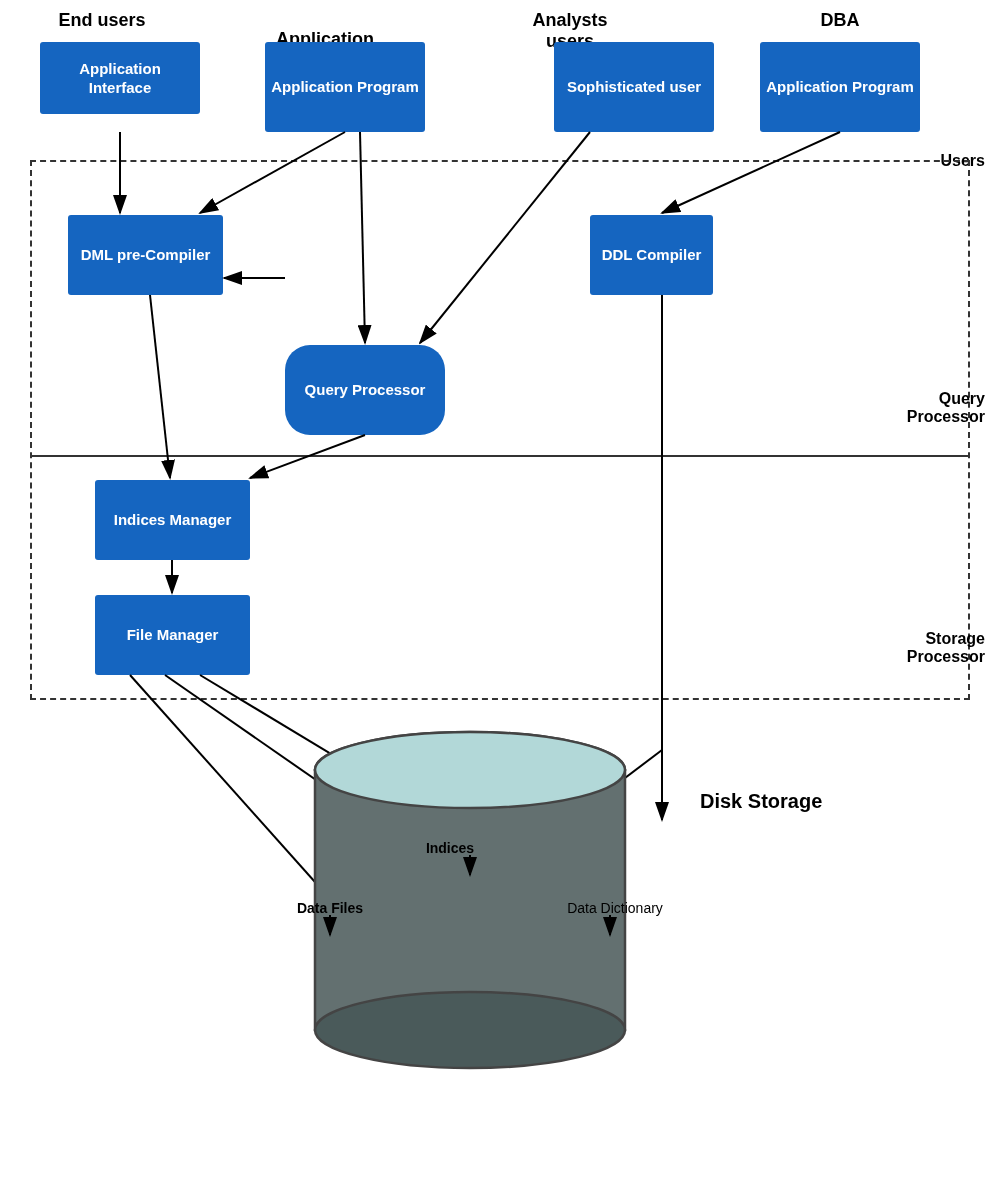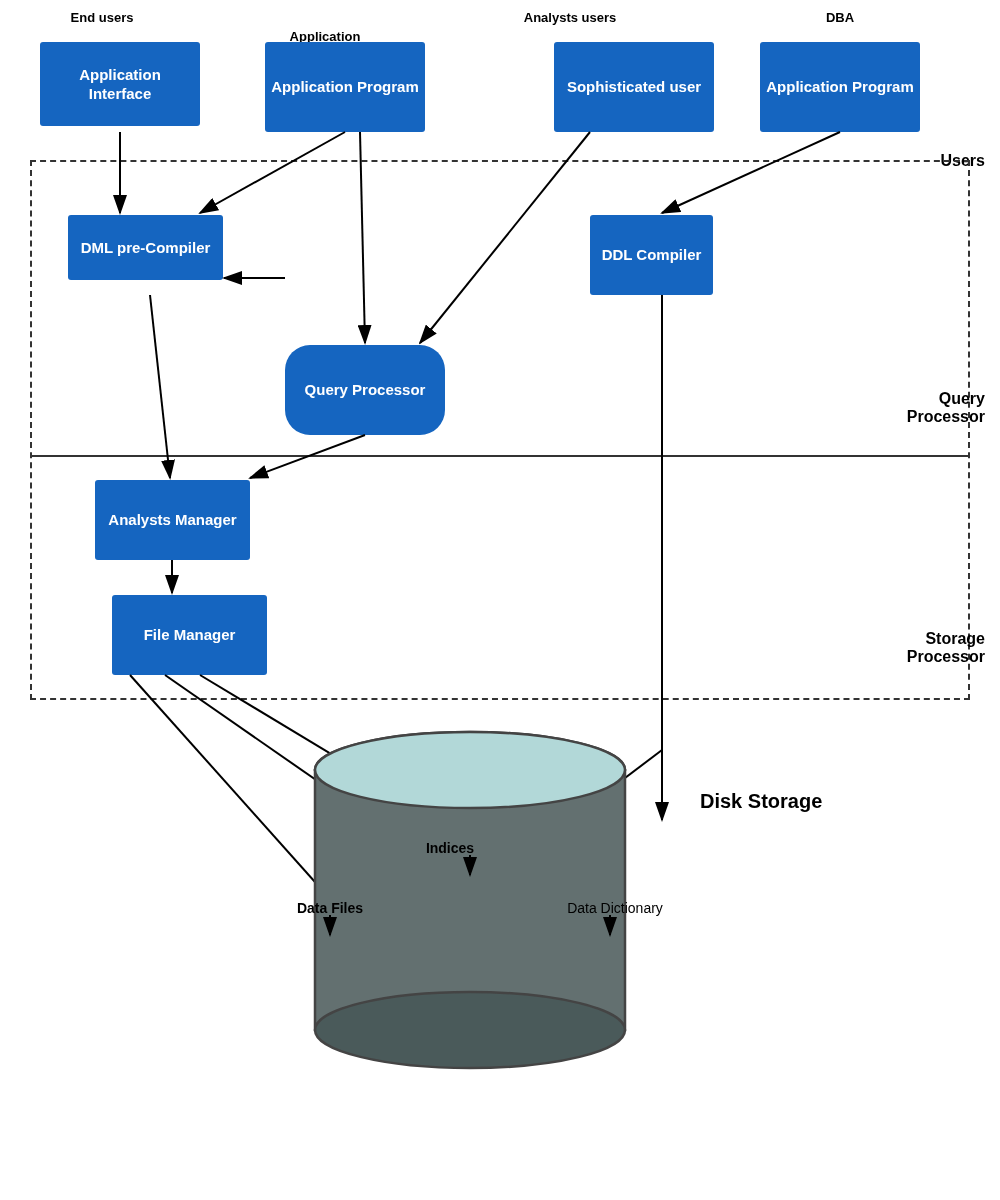--- a/index.html
+++ b/index.html
@@ -30,21 +30,21 @@
       align-items: center;
       justify-content: center;
       border-radius: 3px;
       padding: 6px;
       line-height: 1.3;
     }
 
     
     .top-label {
       position: absolute;
-      font-size: 13px;
+      font-size: 18px;
       font-weight: bold;
       text-align: center;
     }
 
     
     .section-label {
       position: absolute;
       font-size: 16px;
       font-weight: bold;
       text-align: right;
@@ -89,52 +89,52 @@
 </head>
 <body>
 
 <div class="diagram-container">
 
   <div class="top-label" style="left:52px; top:10px; width:100px;">End users</div>
   <div class="top-label" style="left:270px; top:5px; width:110px;margin-top:24px;">Application<br>programmer</div>
   <div class="top-label" style="left:510px; top:10px; width:120px;">Analysts users</div>
   <div class="top-label" style="left:810px; top:10px; width:60px;">DBA</div>
 
-  <div class="blue-box" style="left:40px; top:42px; width:160px; height:84px;">Application
+  <div class="blue-box" style="left:40px; top:42px; width:160px; height:72px;">Application
 Interface</div>
   <div class="blue-box" style="left:265px; top:42px; width:160px; height:90px;">Application
 Program</div>
   <div class="blue-box" style="left:510px; top:42px; width:160px; height:90px;margin-left:44px;">Sophisticated
 user</div>
   <div class="blue-box" style="left:760px; top:42px; width:160px; height:90px;">Application
 Program</div>
 
   <div class="section-label" style="right:15px; top:152px;">Users</div>
 
   <div class="dashed-box" style="left:30px; top:160px; width:940px; height:540px;"></div>
 
   <div class="solid-divider" style="left:30px; top:455px; width:940px;"></div>
 
   <div class="section-label" style="right:15px; top:390px; width:100px;">Query<br>Processor</div>
 
   <div class="section-label" style="right:15px; top:630px; width:120px;">Storage<br>Processor</div>
 
-  <div class="blue-box" style="left:68px; top:215px; width:155px; height:65px;">DML
+  <div class="blue-box" style="left:68px; top:215px; width:155px; height:80px;">DML
 pre-Compiler</div>
 
   <div class="blue-box" style="left:590px; top:215px; width:123px; height:80px;">DDL
 Compiler</div>
 
   <div class="blue-box" style="left:285px; top:345px; width:160px; height:90px;border-radius:25px;">Query
 Processor</div>
 
-  <div class="blue-box" style="left:95px; top:480px; width:155px; height:80px;">Analysts
+  <div class="blue-box" style="left:95px; top:480px; width:155px; height:80px;">Indices
 Manager</div>
 
-  <div class="blue-box" style="left:95px; top:595px; width:155px; height:80px;margin-left:17px;">File
+  <div class="blue-box" style="left:95px; top:595px; width:155px; height:80px;">File
 Manager</div>
 
   <svg class="arrows-svg">
     <defs>
       <marker id="arrowhead" markerWidth="10" markerHeight="7" refX="9" refY="3.5" orient="auto">
         <polygon points="0 0, 10 3.5, 0 7" fill="#000"></polygon>
       </marker>
       <marker id="arrowhead-left" markerWidth="10" markerHeight="7" refX="1" refY="3.5" orient="auto">
         <polygon points="10 0, 0 3.5, 10 7" fill="#000"></polygon>
       </marker>

